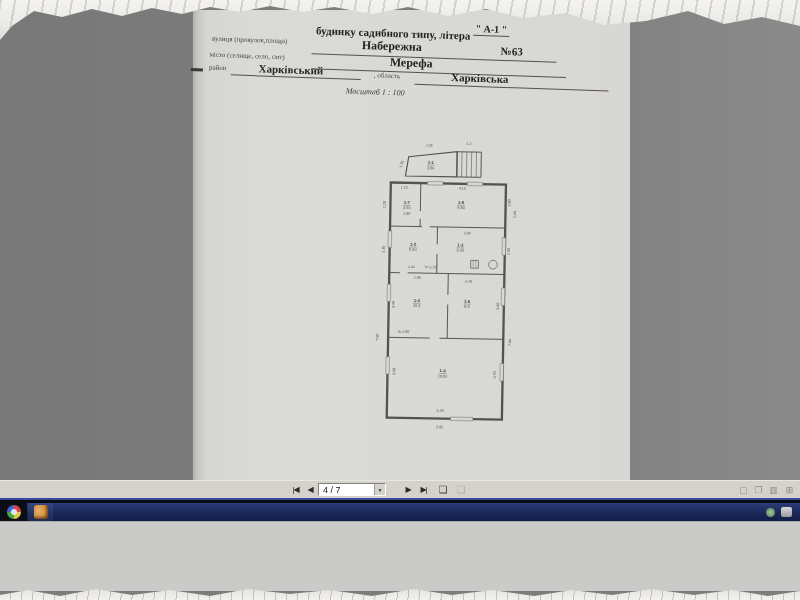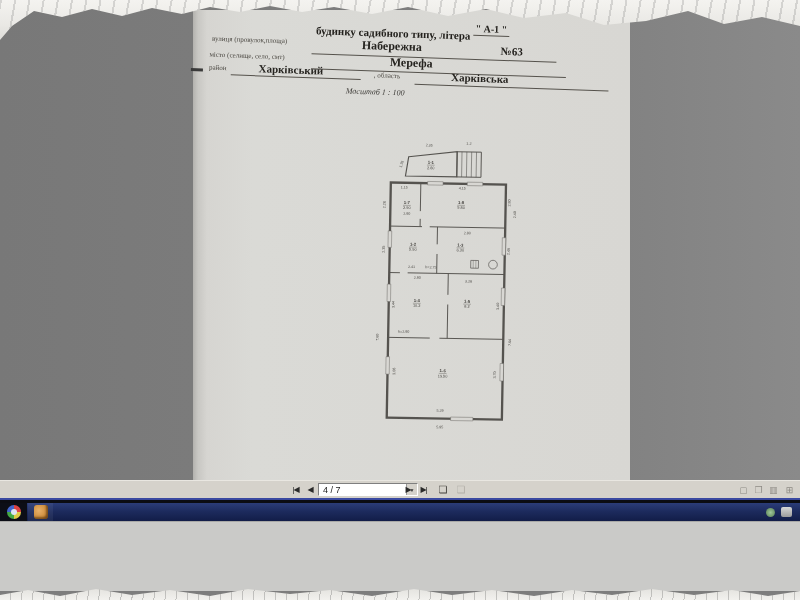--- a/index.html
+++ b/index.html
@@ -35,21 +35,21 @@
   .plan-svg text { font-family:"Liberation Sans", sans-serif; fill:#4c4a46; }
   .t-dim  { font-size:3.8px; }
   .t-room { font-size:4.4px; font-weight:bold; fill:#3c3a36; }
   .t-area { font-size:4px; }
 
   
   .toolbar { position:absolute; left:0; top:480px; width:800px; height:18px;
              background:#d5d2cb; border-top:1px solid #e9e7e1; }
   .tb-btn { position:absolute; top:2px; height:13px; display:flex; align-items:center; justify-content:center;
             font-size:8px; color:#2a2a2a; letter-spacing:-1px; }
-  .combo { position:absolute; left:318px; top:2px; width:100px; height:13px; background:#ffffff;
+  .combo { position:absolute; left:318px; top:2px; width:68px; height:13px; background:#ffffff;
            border:1px solid; border-color:#7f7f7f #ffffff #ffffff #7f7f7f; font-size:9px; color:#222;
            display:flex; align-items:center; }
   .combo .combo-text { padding-left:4px; flex:1; }
   .combo .combo-arrow { width:11px; height:11px; background:#d5d2cb; border-left:1px solid #9a9a9a;
                         display:flex; align-items:center; justify-content:center; font-size:5px; color:#333; }
   .tb-icon { position:absolute; top:2px; width:14px; height:13px; display:flex; align-items:center;
              justify-content:center; font-size:10px; color:#44423e; }
   .tb-icon.disabled { color:#b4b1aa; }
   .view-icon { position:absolute; top:3px; width:13px; height:12px; display:flex; align-items:center;
                justify-content:center; font-size:9px; color:#8e8b85; }

